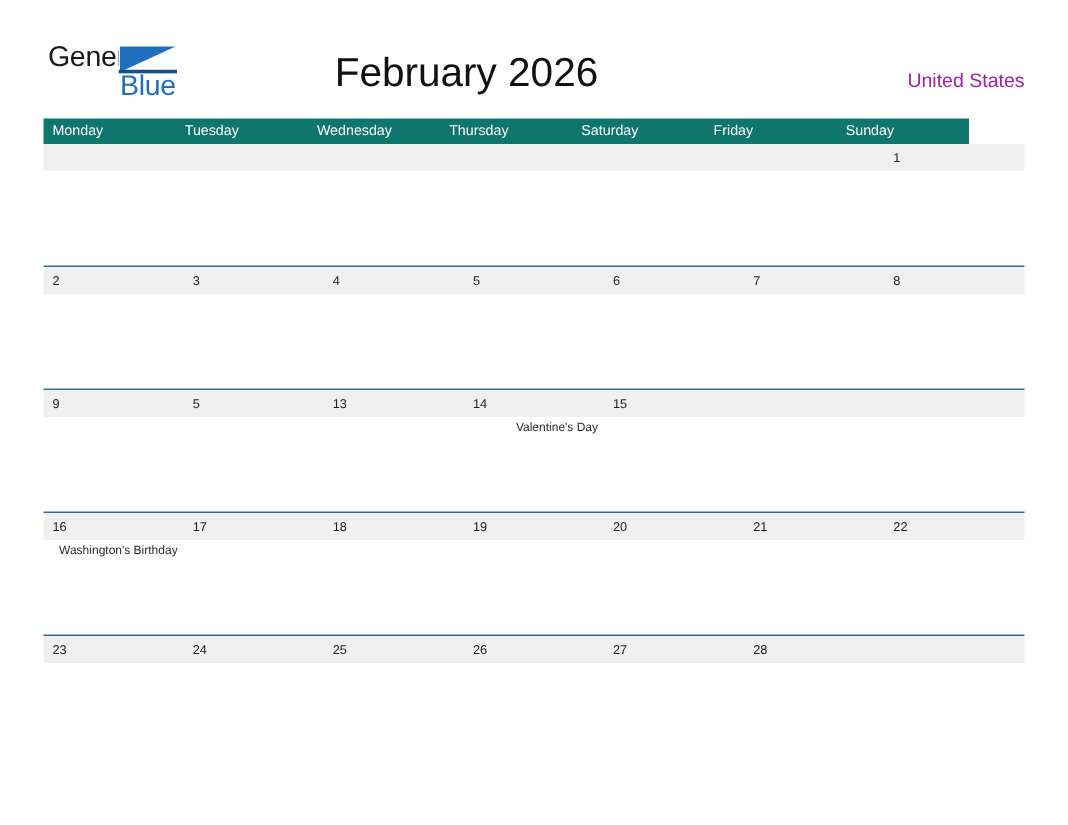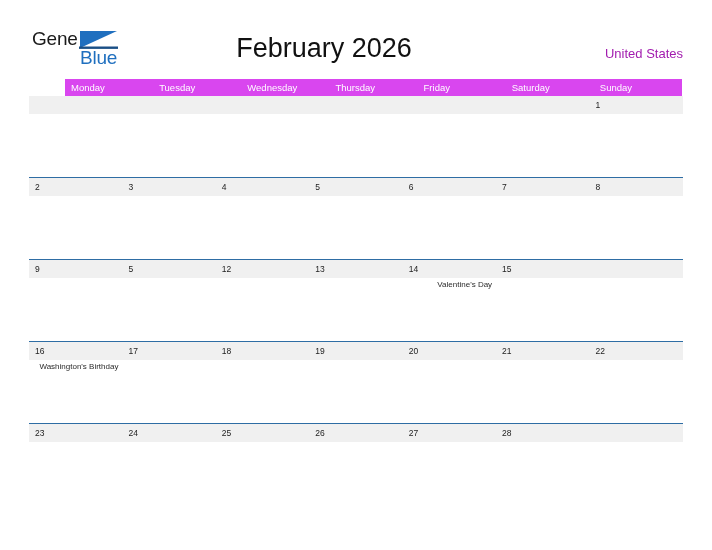--- a/index.html
+++ b/index.html
@@ -60,21 +60,21 @@
   .logo-triangle {
     position: absolute;
     left: 47px;
     top: 2px;
     width: 39px;
     height: 20px;
   }
 
   .month-title {
     position: absolute;
-    left: 16px;
+    left: 3px;
     top: 33px;
     width: 616px;
     text-align: center;
     font-size: 27px;
     color: #111111;
     font-family: "Liberation Sans", sans-serif;
     letter-spacing: 0px;
   }
 
   .country {
@@ -91,22 +91,21 @@
     position: absolute;
     left: 29px;
     top: 79px;
     width: 654px;
   }
 
   .dow-row {
     display: flex;
     width: 617px;
     height: 17px;
-    background: #d946ef;
-    margin-left: 36px;
+    background: #0f766e;
   }
   .dow-cell {
     width: 93.43px;
     box-sizing: border-box;
     padding-left: 6px;
     color: #ffffff;
     font-size: 9.5px;
     line-height: 17px;
     font-family: "Liberation Sans", sans-serif;
     white-space: nowrap;
@@ -190,22 +189,22 @@
 
   </div>
 
   <div class="calendar">
 
     <div class="dow-row">
       <div class="dow-cell">Monday</div>
       <div class="dow-cell">Tuesday</div>
       <div class="dow-cell">Wednesday</div>
       <div class="dow-cell">Thursday</div>
+      <div class="dow-cell">Saturday</div>
       <div class="dow-cell">Friday</div>
-      <div class="dow-cell">Saturday</div>
       <div class="dow-cell">Sunday</div>
     </div>
 
     <div id="weeks-container">
         <div class="week">
           <div class="week-band"></div>
           <div class="week-cells">
             <div class="day-cell empty">
               <span class="day-number"></span>
               <span class="day-events"></span>
@@ -271,24 +270,20 @@
         </div>
         <div class="week">
           <div class="week-band"></div>
           <div class="week-cells">
             <div class="day-cell">
               <span class="day-number">9</span>
               <span class="day-events"></span>
             </div>
             <div class="day-cell">
               <span class="day-number">5</span>
-              <span class="day-events"></span>
-            </div>
-            <div class="day-cell">
-              <span class="day-number">12</span>
               <span class="day-events"></span>
             </div>
             <div class="day-cell">
               <span class="day-number">13</span>
               <span class="day-events"></span>
             </div>
             <div class="day-cell">
               <span class="day-number">14</span>
               <span class="day-events">
                 <span class="day-event">Valentine's Day</span>

